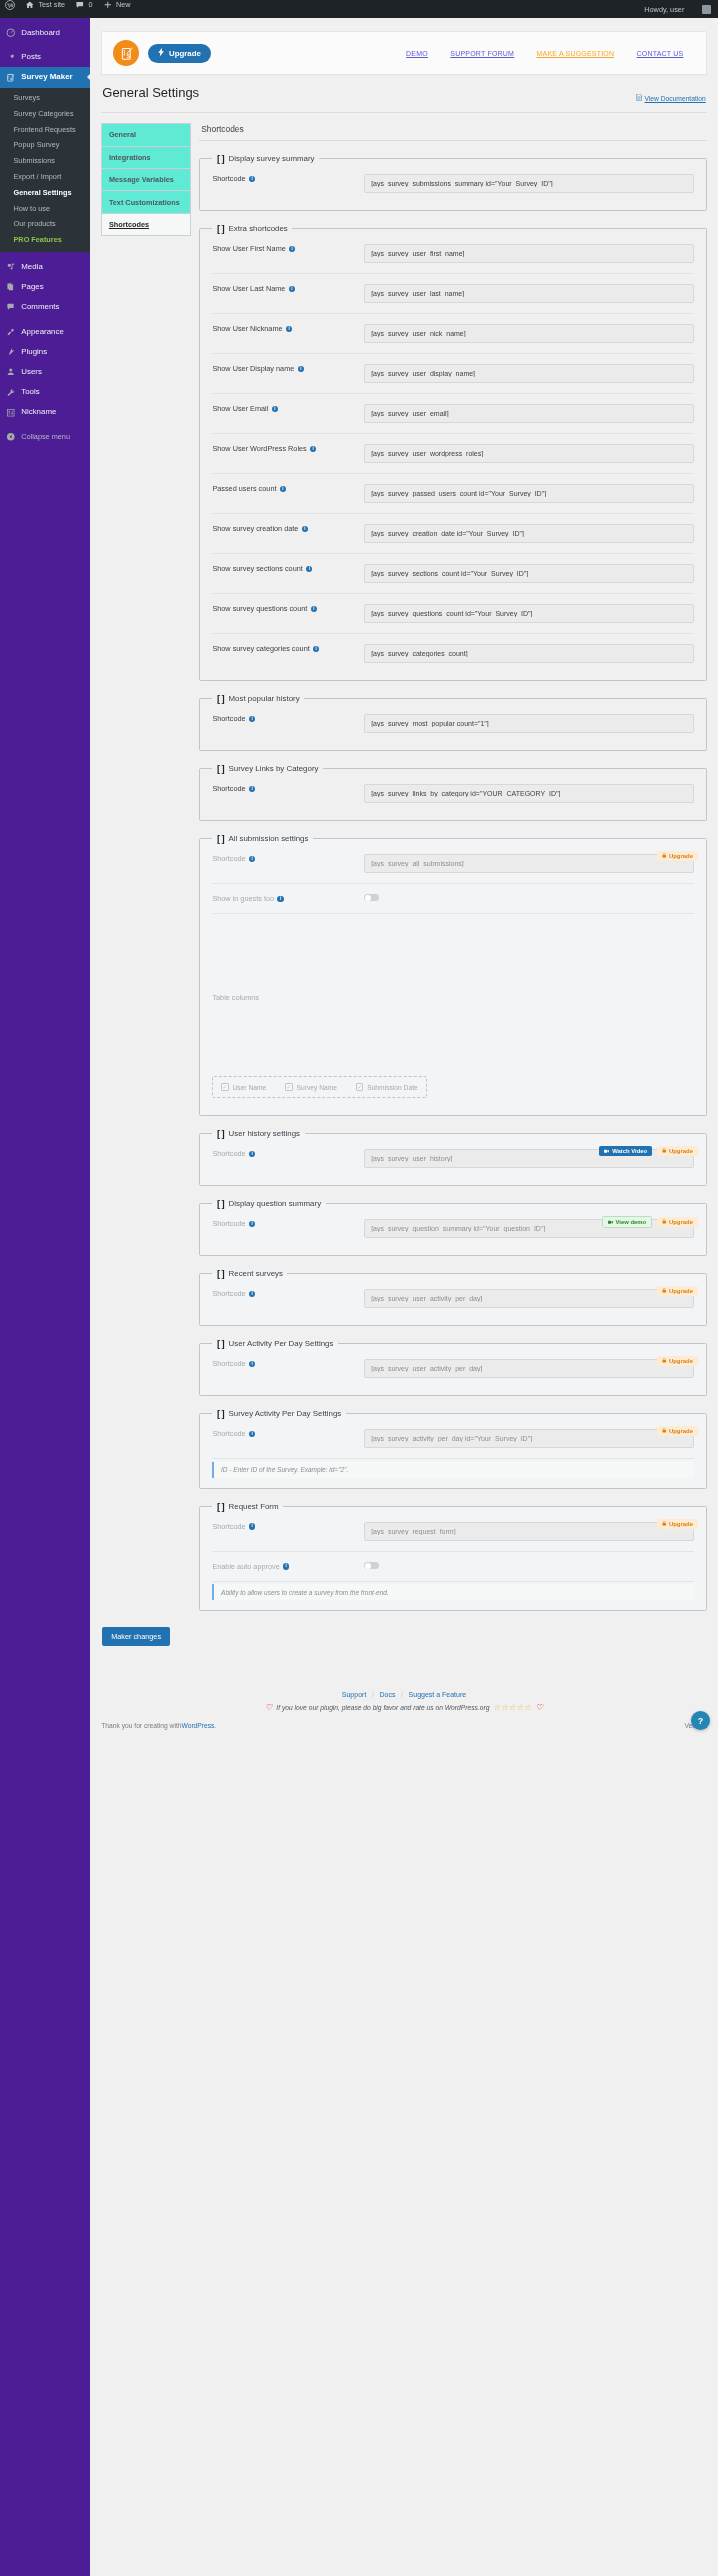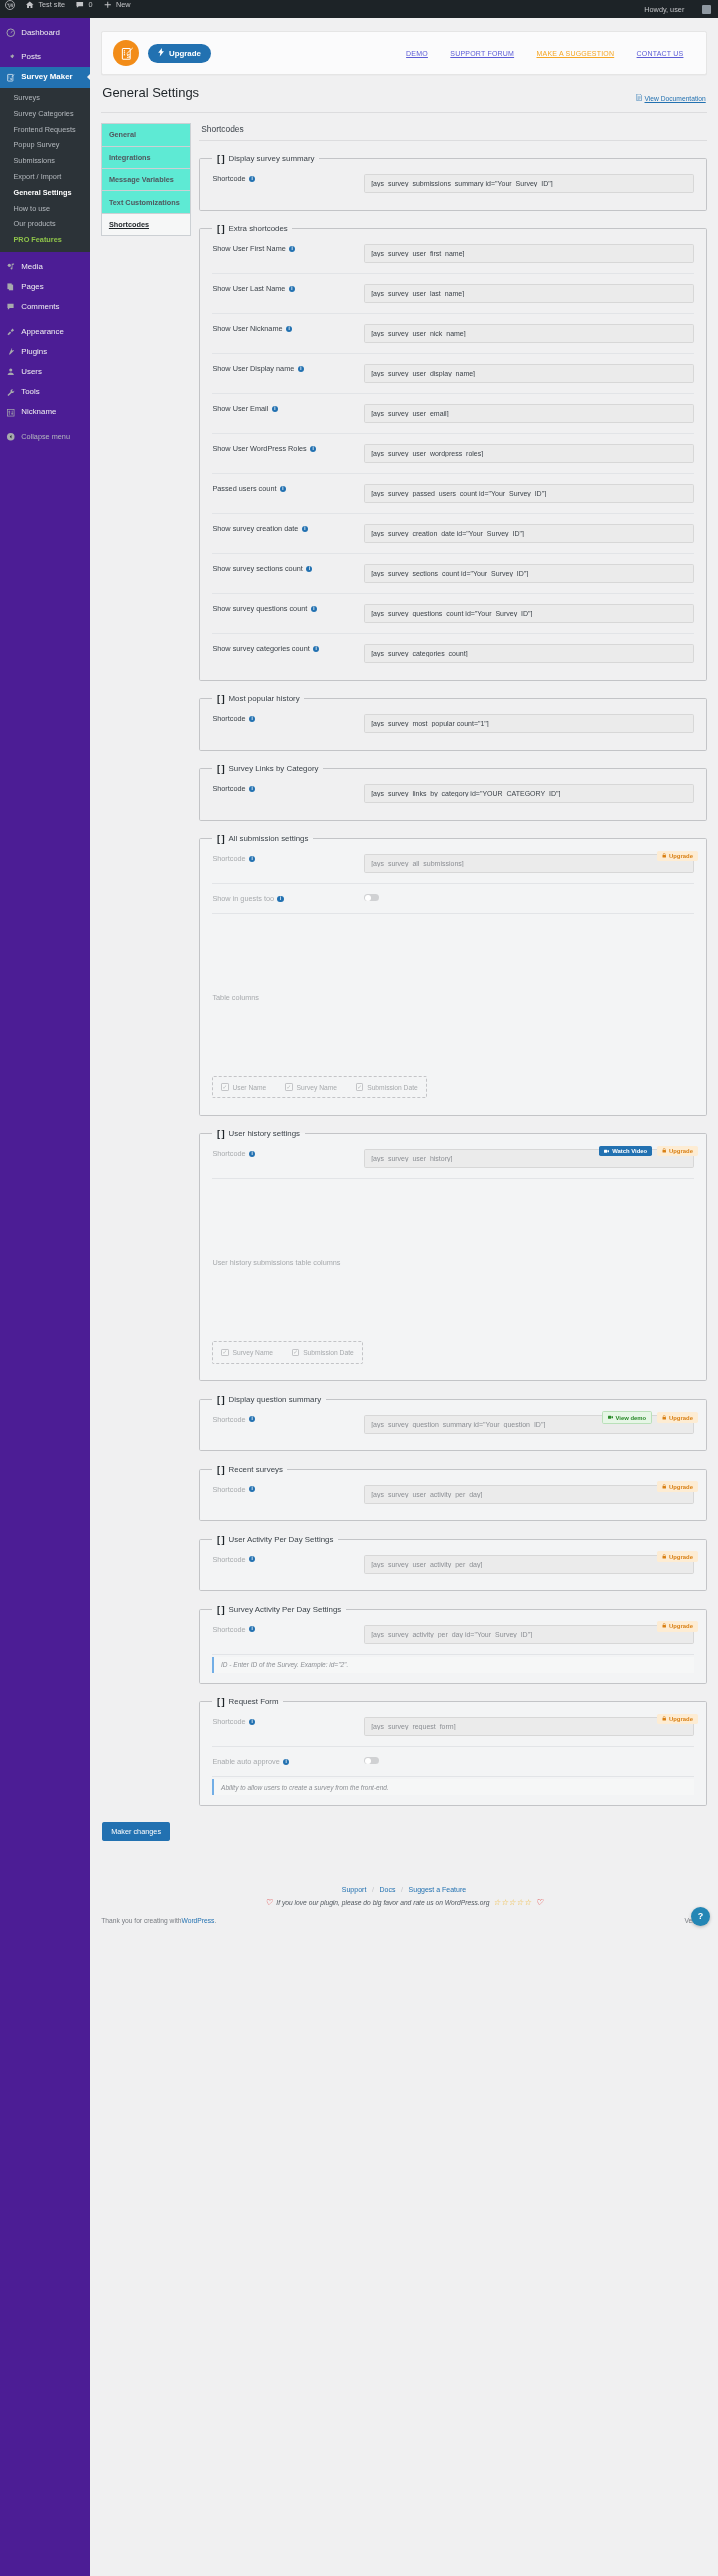--- a/index.html
+++ b/index.html
@@ -646,35 +646,20 @@
                 <span>Upgrade</span>
               </span>
             </div>
             <div class="row">
               <div class="lbl">
                 <span>Shortcode</span>
                 <span class="info-dot">i</span>
               </div>
               <input class="sc-input" readonly="" disabled="" value="[ays_survey_user_history]" style="">
             </div>
-            <div class="row stack">
-              <div class="lbl top">
-                <span>User history submissions table columns</span>
-              </div>
-              <div class="cols-box">
-                <label class="chk">
-                  <span class="box">✓</span>
-                  <span>Survey Name</span>
-                </label>
-                <label class="chk">
-                  <span class="box">✓</span>
-                  <span>Submission Date</span>
-                </label>
-              </div>
-            </div>
           </fieldset>
 
           <fieldset class="sc-box pro-box">
             <legend>
               <span class="brkt">[ ]</span>
               <span>Display question summary</span>
             </legend>
             <div class="badge-row">
               <span class="badge demo">
                 <span>

